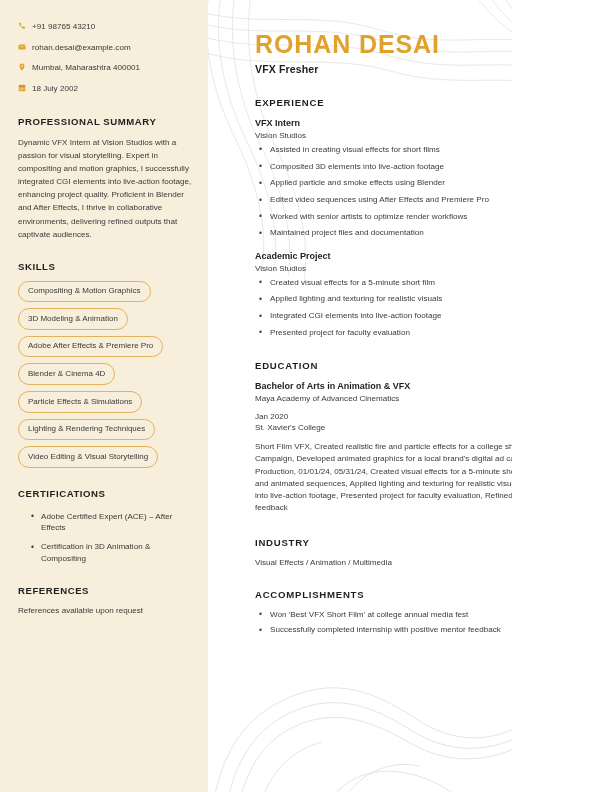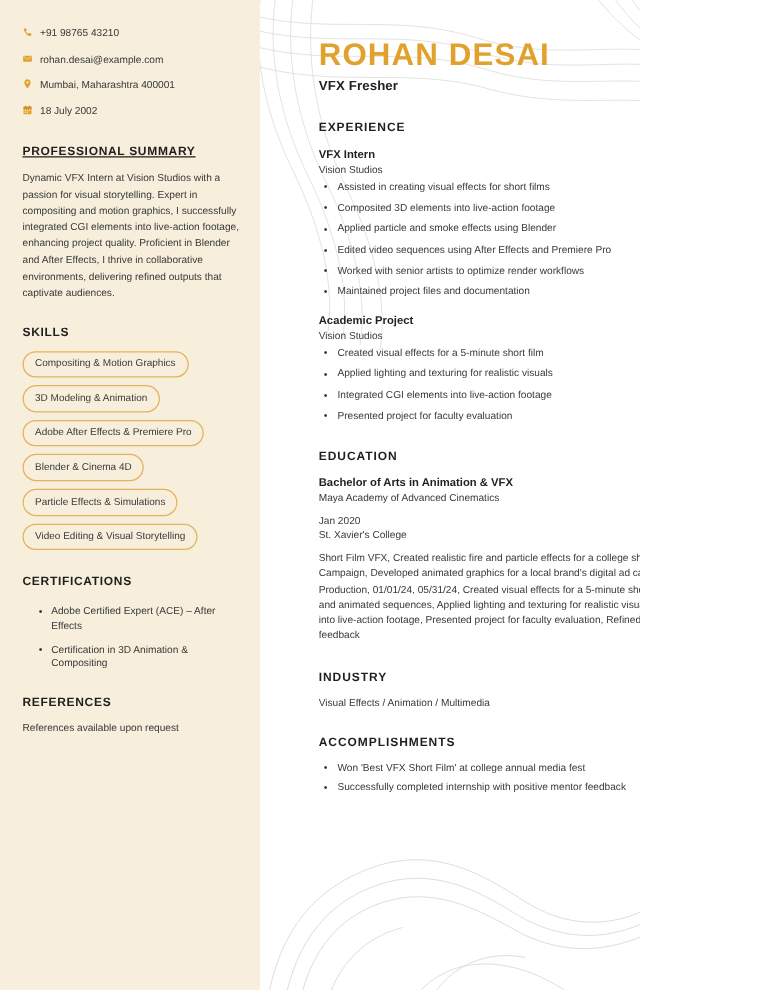--- a/index.html
+++ b/index.html
@@ -70,21 +70,21 @@
 
   
   .side-heading {
     font-size: 9.6px;
     font-weight: bold;
     letter-spacing: 0.55px;
     color: #1f1f1f;
     text-transform: uppercase;
     margin: 20px 0 9px 0;
   }
-  .side-heading.first { margin-top: 22px; text-decoration: underline; }
+  .side-heading.first { margin-top: 22px; }
   .summary-text {
     font-size: 8.1px;
     line-height: 1.62;
     color: #3a3a3a;
     margin: 0;
   }
 
   
   .skills-wrap {
     display: flex;
@@ -312,20 +312,21 @@
     <h2 class="side-heading first">PROFESSIONAL SUMMARY</h2>
     <p class="summary-text">Dynamic VFX Intern at Vision Studios with a passion for visual storytelling. Expert in compositing and motion graphics, I successfully integrated CGI elements into live-action footage, enhancing project quality. Proficient in Blender and After Effects, I thrive in collaborative environments, delivering refined outputs that captivate audiences.</p>
 
     <h2 class="side-heading">SKILLS</h2>
     <div class="skills-wrap">
       <div class="skill-pill">Compositing &amp; Motion Graphics</div>
       <div class="skill-pill">3D Modeling &amp; Animation</div>
       <div class="skill-pill">Adobe After Effects &amp; Premiere Pro</div>
       <div class="skill-pill">Blender &amp; Cinema 4D</div>
       <div class="skill-pill">Particle Effects &amp; Simulations</div>
+      <div class="skill-pill">Lighting &amp; Rendering Techniques</div>
       <div class="skill-pill">Video Editing &amp; Visual Storytelling</div>
     </div>
 
     <h2 class="side-heading">CERTIFICATIONS</h2>
     <ul class="side-bullets">
       <li>Adobe Certified Expert (ACE) – After Effects</li>
       <li>Certification in 3D Animation &amp; Compositing</li>
     </ul>
 
     <h2 class="side-heading">REFERENCES</h2>

